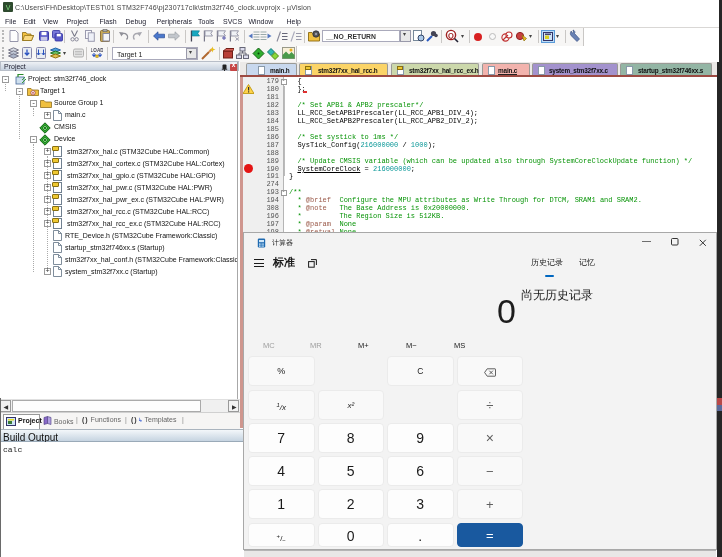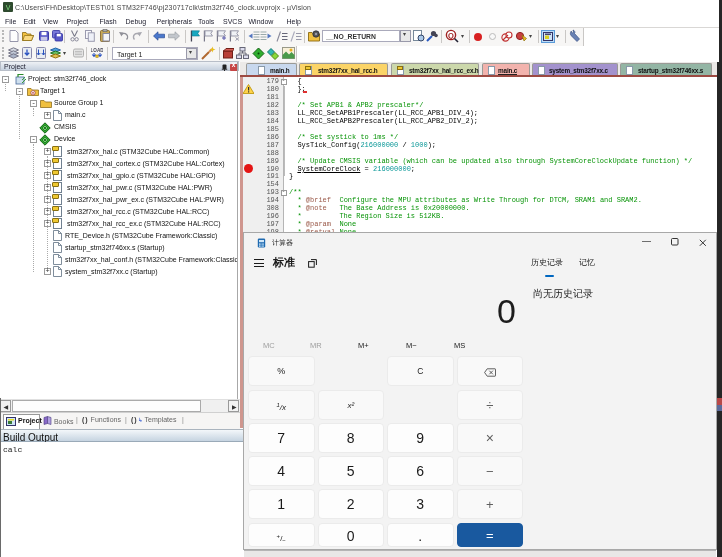--- a/index.html
+++ b/index.html
@@ -515,21 +515,21 @@
     <div class="cl cm" style="top:132.7px">  /* Set systick to 1ms */</div>
 <div class="ln" style="top:140.6px">187</div>
     <div class="cl" style="top:140.6px">  SysTick_Config(<span class="num">216000000</span> / <span class="num">1000</span>);</div>
 <div class="ln" style="top:148.6px">188</div>
 <div class="ln" style="top:156.5px">189</div>
     <div class="cl cm" style="top:156.5px">  /* Update CMSIS variable (which can be updated also through SystemCoreClockUpdate function) */</div>
 <div class="ln" style="top:164.5px">190</div>
     <div class="cl" style="top:164.5px">  <span style="text-decoration:underline">SystemCoreClock</span> = <span class="num">216000000</span>;</div>
 <div class="ln" style="top:172.4px">191</div>
     <div class="cl" style="top:172.4px">}</div>
-<div class="ln" style="top:180.4px">154</div>
+<div class="ln" style="top:180.4px">274</div>
 <div class="ln" style="top:188.3px">193</div>
     <div class="cl cm" style="top:188.3px">/**</div>
 <div class="ln" style="top:196.3px">194</div>
     <div class="cl cm" style="top:196.3px">  * <span class="dox">@brief</span>  Configure the MPU attributes as Write Through for DTCM, SRAM1 and SRAM2.</div>
 <div class="ln" style="top:204.2px">308</div>
     <div class="cl cm" style="top:204.2px">  * <span class="dox">@note</span>   The Base Address is 0x20000000.</div>
 <div class="ln" style="top:212.2px">196</div>
     <div class="cl cm" style="top:212.2px">  *         The Region Size is 512KB.</div>
 <div class="ln" style="top:220.1px">197</div>
     <div class="cl cm" style="top:220.1px">  * <span class="dox">@param</span>  None</div>
@@ -587,21 +587,21 @@
 <div style="position:absolute;left:225px;top:59px;width:47px;height:36px;font-size:34px;font-weight:normal;color:#1c1c1c;text-align:right;">0</div>
 <span class="mbt" style="left:19px;color:#9d9d9d;">MC</span>
 <span class="mbt" style="left:66px;color:#9d9d9d;">MR</span>
 <span class="mbt" style="left:114px;color:#1a1a1a;">M+</span>
 <span class="mbt" style="left:162px;color:#1a1a1a;">M−</span>
 <span class="mbt" style="left:210px;color:#1a1a1a;">MS</span>
 
 <span style="position:absolute;left:287px;top:23.5px;font-size:8px;color:#1a1a1a;">历史记录</span>
 <span style="position:absolute;left:335px;top:23.5px;font-size:8px;color:#1a1a1a;">记忆</span>
 <div style="position:absolute;left:300.5px;top:41.5px;width:9px;height:2.2px;border-radius:1.1px;background:#0067c0;"></div>
-<span style="position:absolute;left:289px;top:54px;font-size:10px;color:#1a1a1a;">尚无历史记录</span>
+<span style="position:absolute;left:277px;top:54px;font-size:12px;color:#1a1a1a;">尚无历史记录</span>
 
 <div class="cbtn fn r1" style="left:4px;font-size:9px;">%</div>
 <div class="cbtn fn r1" style="left:143px;font-size:8.5px;">C</div>
 <div class="cbtn fn r1" style="left:212.5px;"><svg width="12" height="9" style="margin-top:10.5px">
         <path d="M3.2 0.8 L11 0.8 Q11.5 0.8 11.5 1.3 L11.5 7.7 Q11.5 8.2 11 8.2 L3.2 8.2 L0.6 4.5 Z" fill="none" stroke="#3a3a3a" stroke-width="0.8"></path>
         <path d="M5.3 2.7 L8.9 6.3 M8.9 2.7 L5.3 6.3" stroke="#3a3a3a" stroke-width="0.8"></path>
       </svg></div>
 <div class="cbtn fn r2" style="left:4px;font-size:8px;font-style:italic;"><span style="font-size:6px;vertical-align:2.5px">1</span>/<span>x</span></div>
 <div class="cbtn fn r2" style="left:73.5px;font-size:8px;font-style:italic;">x²</div>
 <div class="cbtn fn r2" style="left:212.5px;font-size:13px;color:#5f5f5f;">÷</div>

